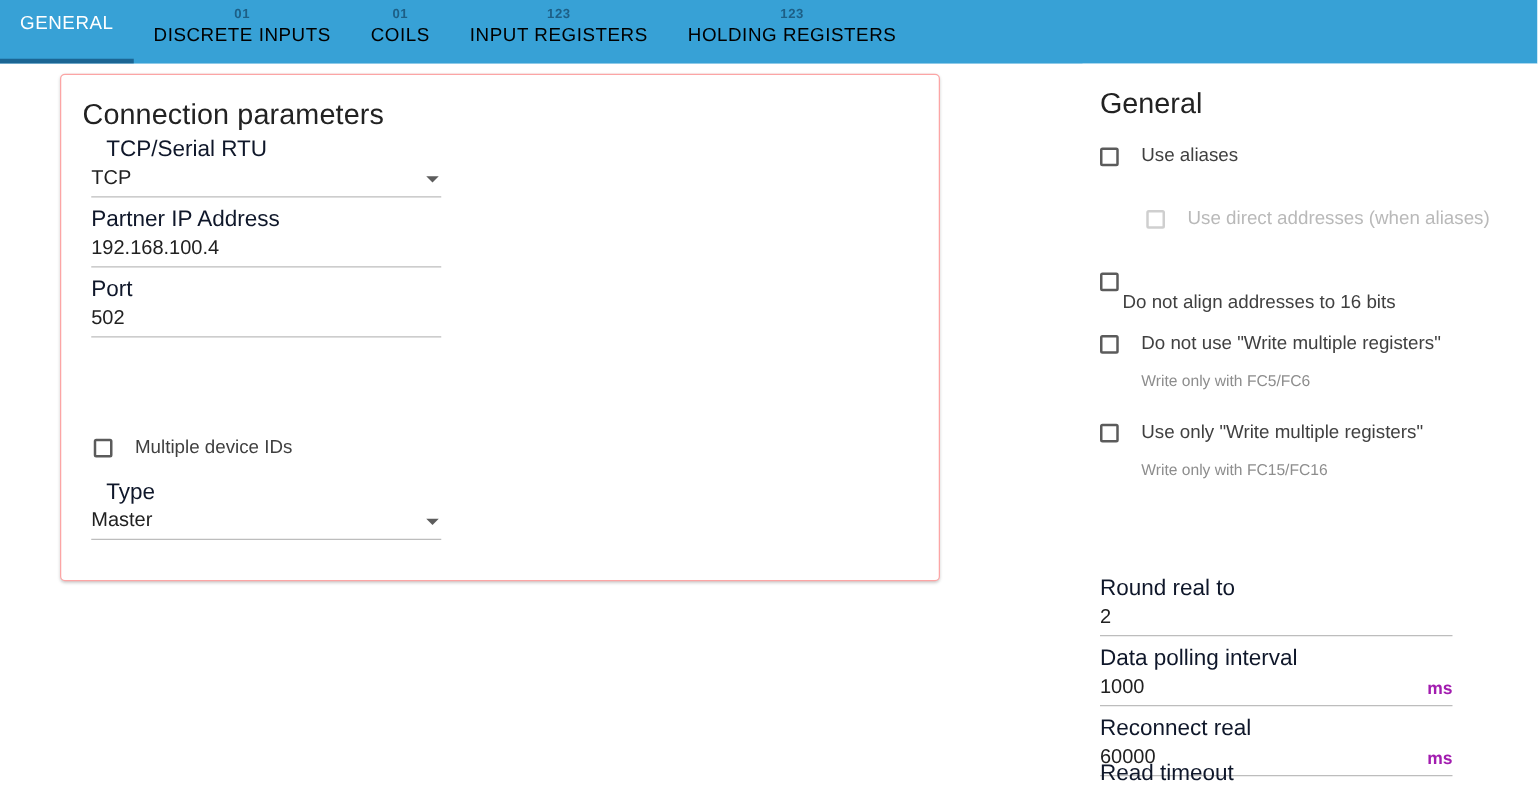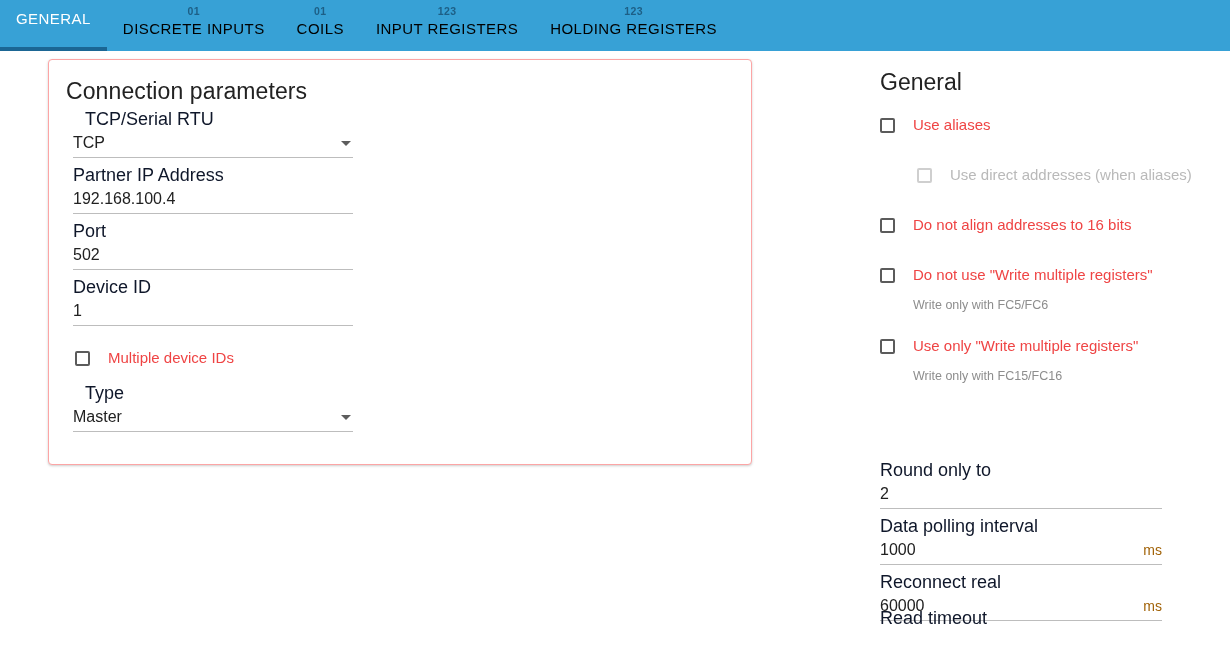--- a/index.html
+++ b/index.html
@@ -121,23 +121,24 @@
     line-height: 20px;
     background: transparent;
     border: none;
     outline: none;
     padding: 0;
     font-family: "Liberation Sans", sans-serif;
     width: 100%;
   }
   .field-suffix {
     font-size: 14px;
-    color: #a16207;
+    color: #a21caf;
     padding-left: 8px;
     white-space: nowrap;
+    font-weight: bold;
   }
   .caret {
     width: 0;
     height: 0;
     border-left: 5px solid transparent;
     border-right: 5px solid transparent;
     border-top: 5px solid #5d5d5d;
     margin-right: 2px;
     flex: 0 0 auto;
   }
@@ -159,21 +160,21 @@
     border-radius: 2px;
     box-sizing: border-box;
     flex: 0 0 auto;
     margin-top: 2px;
     background: #fff;
   }
   .cbox.disabled { border-color: #cfcfcf; }
   .cb-texts { margin-left: 18px; }
   .cb-label {
     font-size: 15px;
-    color: #ef4444;
+    color: #404040;
     line-height: 18px;
     white-space: nowrap;
   }
   .cb-label.disabled { color: #b9b9b9; }
   .cb-sub {
     font-size: 12.5px;
     color: #8d8d8d;
     line-height: 15px;
     margin-top: 14px;
     white-space: nowrap;
@@ -251,26 +252,20 @@
       </div>
     </div>
 
     <div class="field lf" style="top:164px;">
       <div class="field-label">Port</div>
       <div class="field-value-row">
         <input class="field-value" type="text" value="502" style="">
       </div>
     </div>
 
-    <div class="field lf" style="top:220px;">
-      <div class="field-label">Device ID</div>
-      <div class="field-value-row">
-        <input class="field-value" type="text" value="1" style="">
-      </div>
-    </div>
 
     <div class="cbrow" style="left:26px; top:289px;">
       <div class="cbox"></div>
       <div class="cb-texts">
         <div class="cb-label">Multiple device IDs</div>
       </div>
     </div>
 
     <div class="field lf" style="top:326px;">
       <div class="field-label indent">Type</div>
@@ -293,21 +288,21 @@
       </div>
     </div>
 
     <div class="cbrow" style="left:14px; top:115px;padding-left:37px;">
       <div class="cbox disabled"></div>
       <div class="cb-texts">
         <div class="cb-label disabled">Use direct addresses (when aliases)</div>
       </div>
     </div>
 
-    <div class="cbrow" style="left:14px; top:165px;">
+    <div class="cbrow" style="left:14px; top:165px;flex-direction:column;">
       <div class="cbox"></div>
       <div class="cb-texts">
         <div class="cb-label">Do not align addresses to 16 bits</div>
       </div>
     </div>
 
     <div class="cbrow" style="left:14px; top:215px;">
       <div class="cbox"></div>
       <div class="cb-texts">
         <div class="cb-label">Do not use "Write multiple registers"</div>
@@ -317,21 +312,21 @@
 
     <div class="cbrow" style="left:14px; top:286px;">
       <div class="cbox"></div>
       <div class="cb-texts">
         <div class="cb-label">Use only "Write multiple registers"</div>
         <div class="cb-sub">Write only with FC15/FC16</div>
       </div>
     </div>
 
     <div class="field rf" style="top:412px;">
-      <div class="field-label">Round only to</div>
+      <div class="field-label">Round real to</div>
       <div class="field-value-row">
         <input class="field-value" type="text" value="2" style="">
       </div>
     </div>
 
     <div class="field rf" style="top:468px;">
       <div class="field-label">Data polling interval</div>
       <div class="field-value-row">
         <input class="field-value" type="text" value="1000" style="">
         <span class="field-suffix">ms</span>

